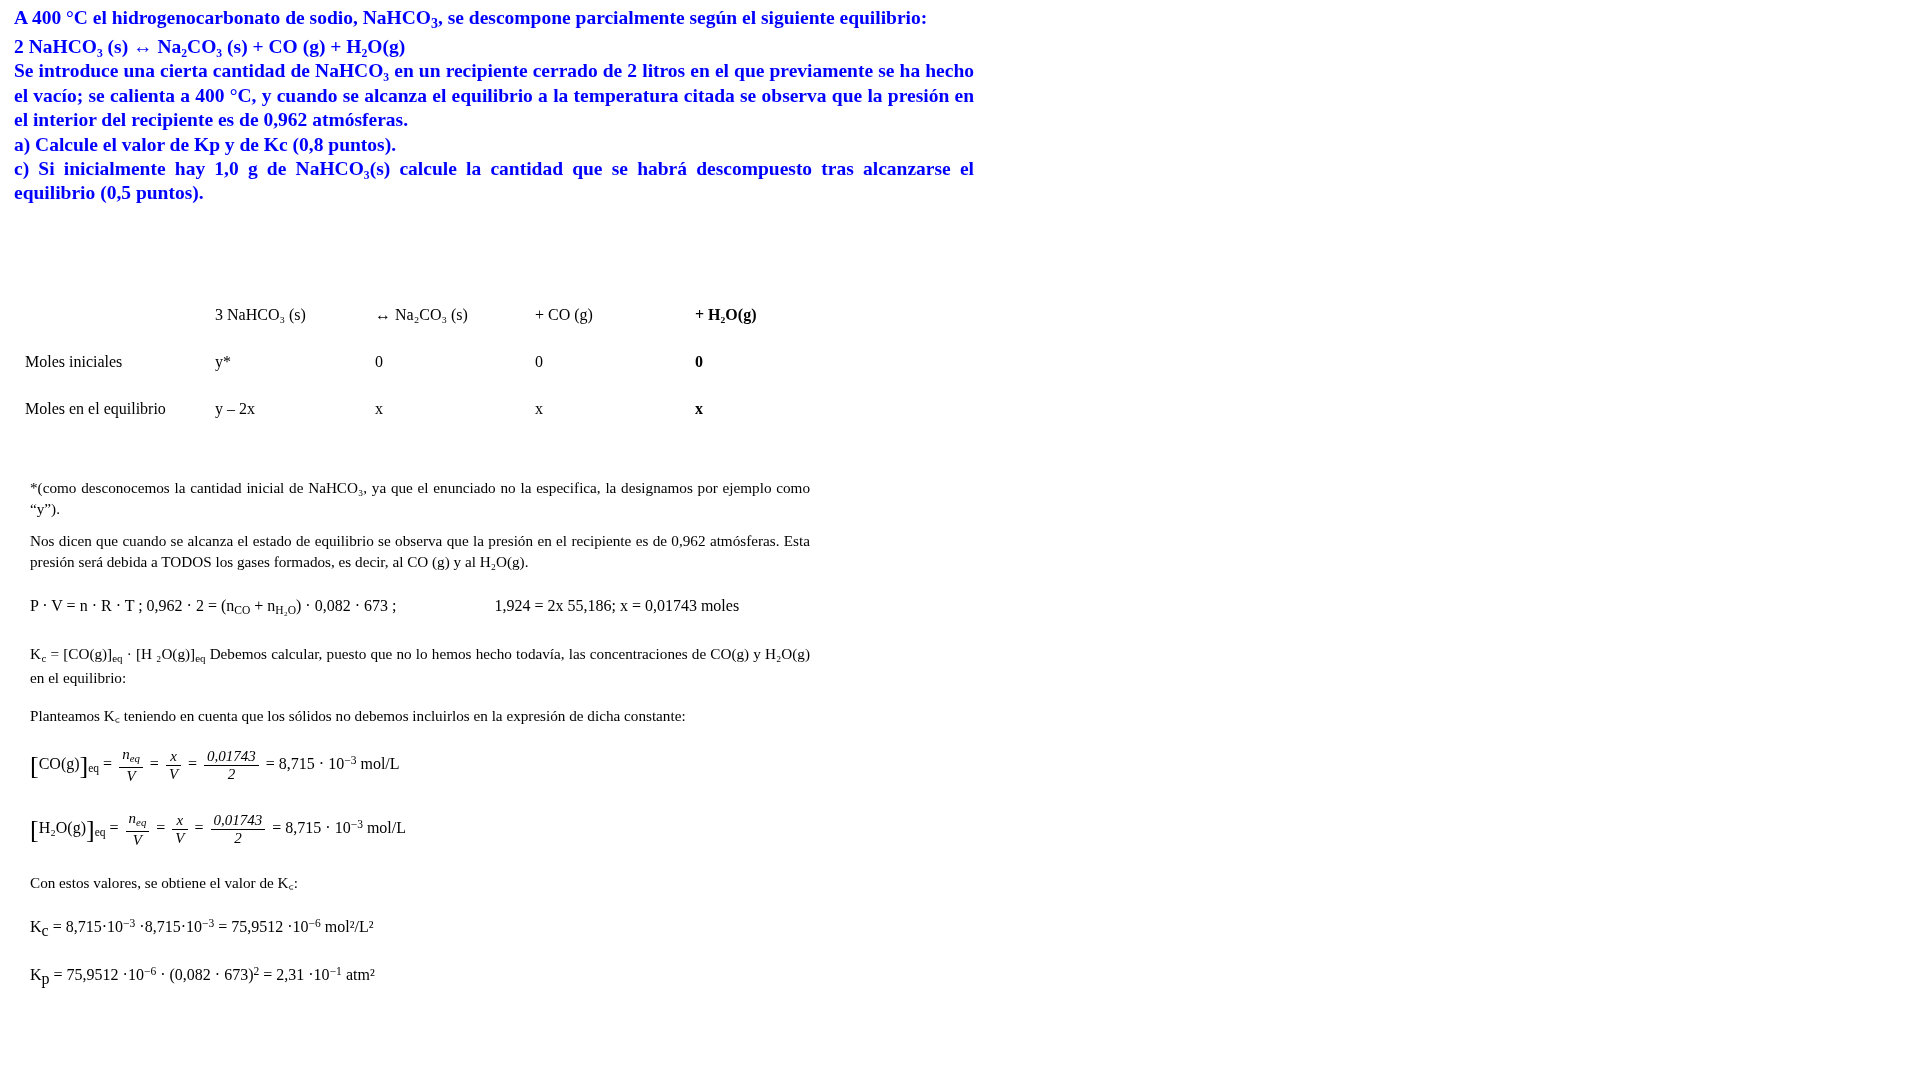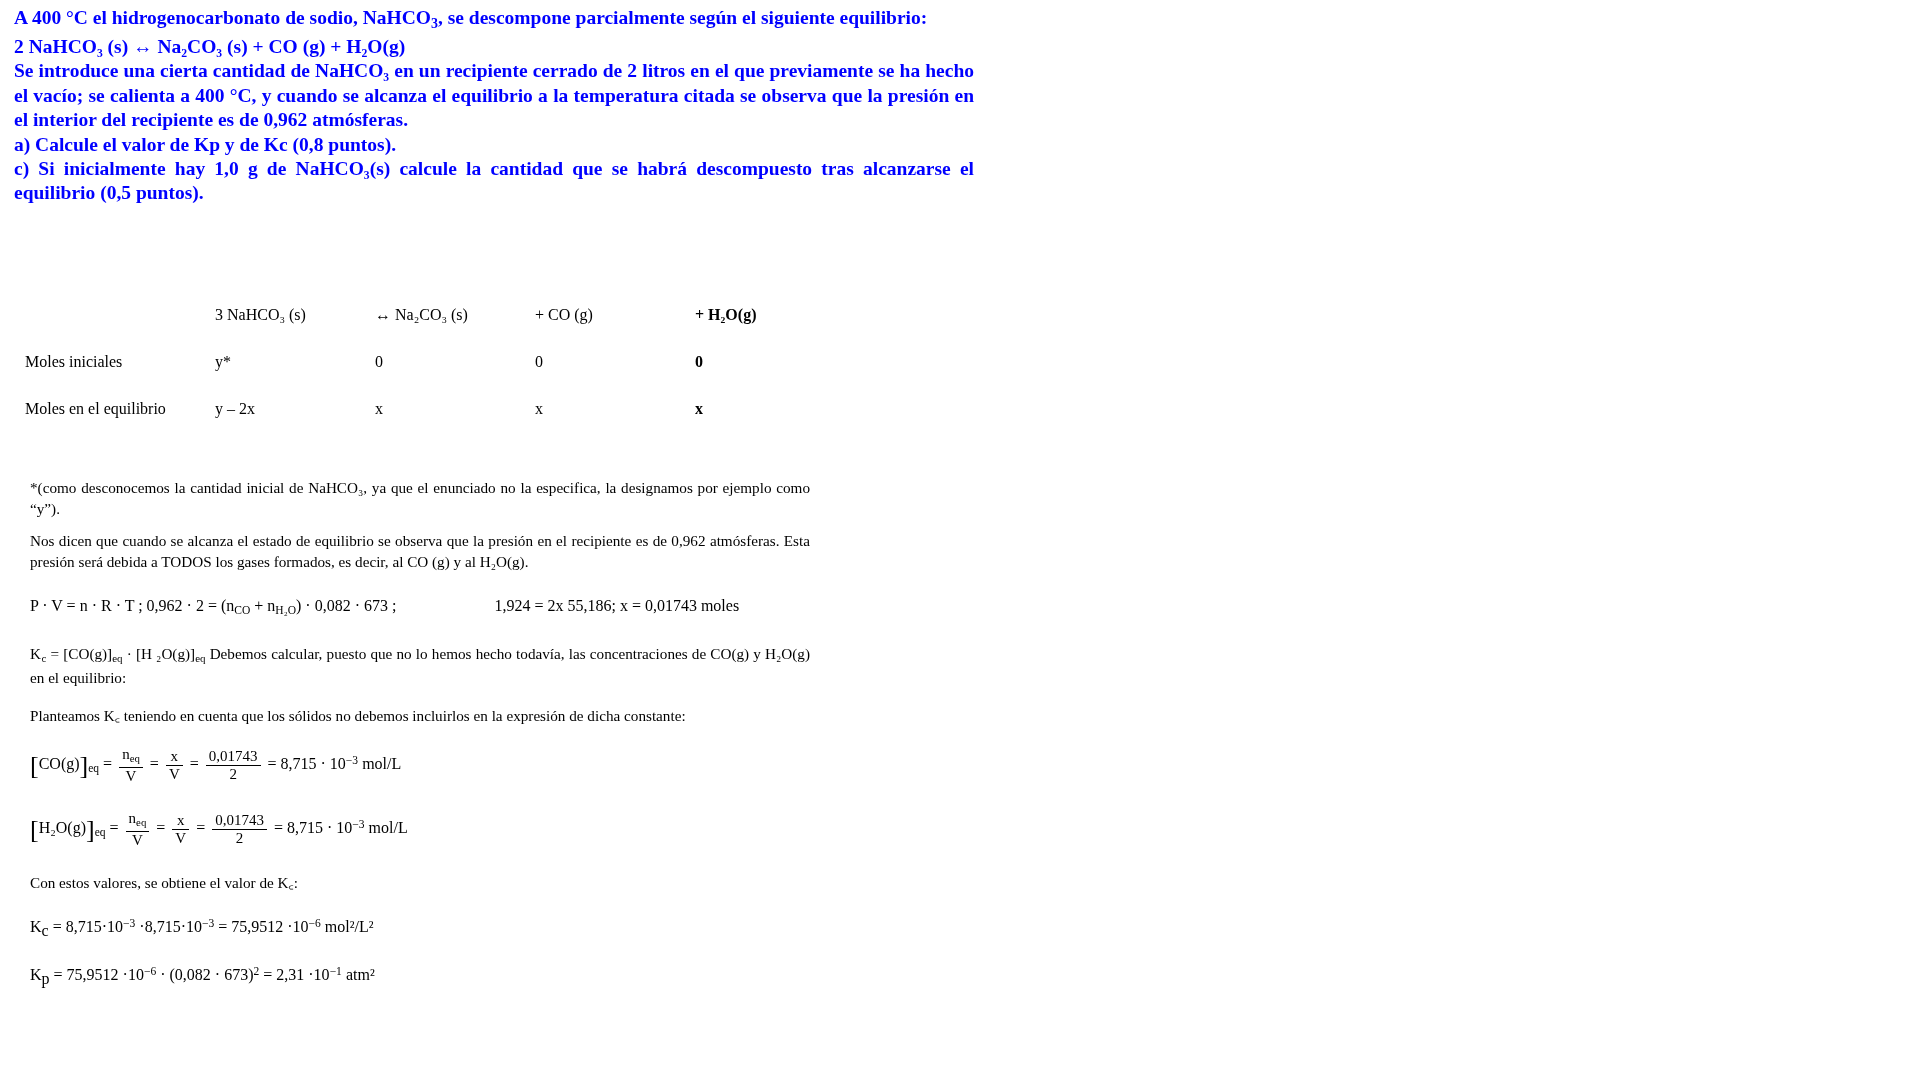--- a/index.html
+++ b/index.html
@@ -79,20 +79,21 @@
 
   .eq {
     font-size: 16px;
   }
 
   
   .frac {
     display: inline-block;
     vertical-align: middle;
     text-align: center;
+    font-style: italic;
     margin: 0 3px;
   }
   .frac .num {
     display: block;
     border-bottom: 1px solid #000;
     padding: 0 3px;
     line-height: 17px;
     font-size: 15px;
   }
   .frac .den {

